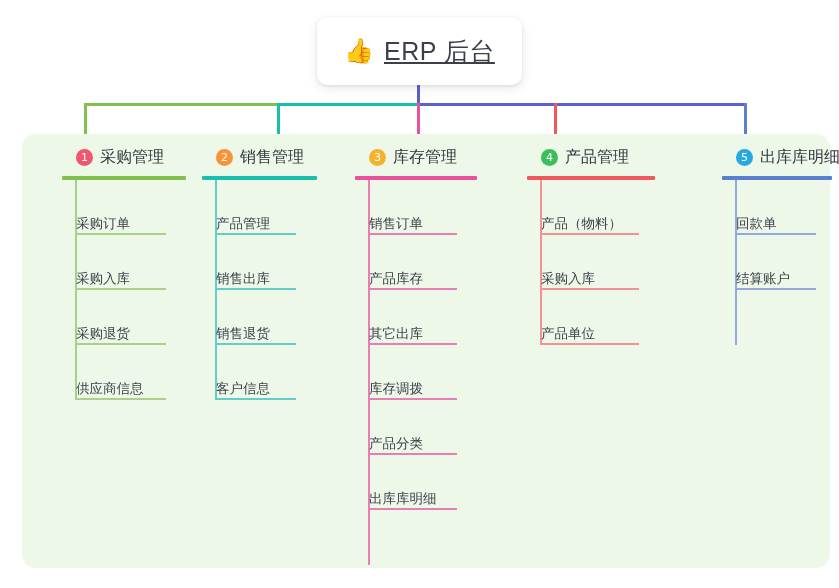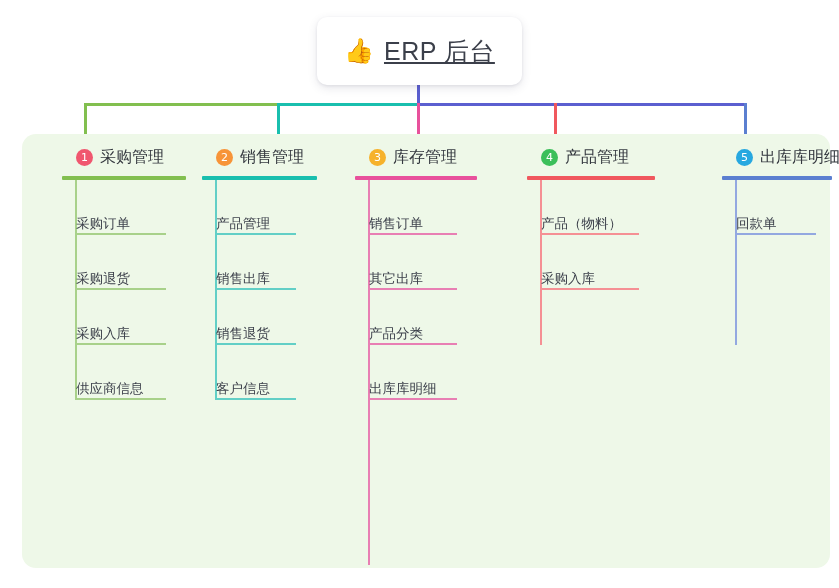--- a/index.html
+++ b/index.html
@@ -156,25 +156,25 @@
         <span class="col-title">采购管理</span>
       </div>
       <div class="head-rule" style="background: rgb(130, 191, 79); width: 124px;"></div>
       <div class="leaf-wrap">
         <div class="spine" style="background: rgb(168, 209, 138); height: 220px;"></div>
         <div class="leaf">
           <span class="leaf-label">采购订单</span>
           <div class="leaf-rule" style="background: rgb(168, 209, 138); width: 90px;"></div>
         </div>
         <div class="leaf">
+          <span class="leaf-label">采购入库</span>
+          <div class="leaf-rule" style="background: rgb(168, 209, 138); width: 90px;"></div>
+        </div>
+        <div class="leaf">
           <span class="leaf-label">采购退货</span>
-          <div class="leaf-rule" style="background: rgb(168, 209, 138); width: 90px;"></div>
-        </div>
-        <div class="leaf">
-          <span class="leaf-label">采购入库</span>
           <div class="leaf-rule" style="background: rgb(168, 209, 138); width: 90px;"></div>
         </div>
         <div class="leaf">
           <span class="leaf-label">供应商信息</span>
           <div class="leaf-rule" style="background: rgb(168, 209, 138); width: 90px;"></div>
         </div>
       </div>
     </div>
     <div class="column" style="left: 180px; width: 115px;">
       <div class="col-head">
@@ -208,21 +208,29 @@
         <span class="col-title">库存管理</span>
       </div>
       <div class="head-rule" style="background: rgb(232, 81, 156); width: 122px;"></div>
       <div class="leaf-wrap">
         <div class="spine" style="background: rgb(232, 127, 179); height: 385px;"></div>
         <div class="leaf">
           <span class="leaf-label">销售订单</span>
           <div class="leaf-rule" style="background: rgb(232, 127, 179); width: 88px;"></div>
         </div>
         <div class="leaf">
+          <span class="leaf-label">产品库存</span>
+          <div class="leaf-rule" style="background: rgb(232, 127, 179); width: 88px;"></div>
+        </div>
+        <div class="leaf">
           <span class="leaf-label">其它出库</span>
+          <div class="leaf-rule" style="background: rgb(232, 127, 179); width: 88px;"></div>
+        </div>
+        <div class="leaf">
+          <span class="leaf-label">库存调拨</span>
           <div class="leaf-rule" style="background: rgb(232, 127, 179); width: 88px;"></div>
         </div>
         <div class="leaf">
           <span class="leaf-label">产品分类</span>
           <div class="leaf-rule" style="background: rgb(232, 127, 179); width: 88px;"></div>
         </div>
         <div class="leaf">
           <span class="leaf-label">出库库明细</span>
           <div class="leaf-rule" style="background: rgb(232, 127, 179); width: 88px;"></div>
         </div>
@@ -237,29 +245,37 @@
       <div class="leaf-wrap">
         <div class="spine" style="background: rgb(245, 144, 148); height: 165px;"></div>
         <div class="leaf">
           <span class="leaf-label">产品（物料）</span>
           <div class="leaf-rule" style="background: rgb(245, 144, 148); width: 98px;"></div>
         </div>
         <div class="leaf">
           <span class="leaf-label">采购入库</span>
           <div class="leaf-rule" style="background: rgb(245, 144, 148); width: 98px;"></div>
         </div>
+        <div class="leaf">
+          <span class="leaf-label">产品单位</span>
+          <div class="leaf-rule" style="background: rgb(245, 144, 148); width: 98px;"></div>
+        </div>
       </div>
     </div>
     <div class="column" style="left: 700px; width: 110px;">
       <div class="col-head">
         <span class="badge" style="background: rgb(39, 168, 224);">5</span>
         <span class="col-title">出库库明细</span>
       </div>
       <div class="head-rule" style="background: rgb(91, 127, 208); width: 110px;"></div>
       <div class="leaf-wrap">
         <div class="spine" style="background: rgb(147, 168, 224); height: 165px;"></div>
         <div class="leaf">
           <span class="leaf-label">回款单</span>
           <div class="leaf-rule" style="background: rgb(147, 168, 224); width: 80px;"></div>
         </div>
+        <div class="leaf">
+          <span class="leaf-label">结算账户</span>
+          <div class="leaf-rule" style="background: rgb(147, 168, 224); width: 80px;"></div>
+        </div>
       </div>
     </div>
   </div>
 
 </body></html>

